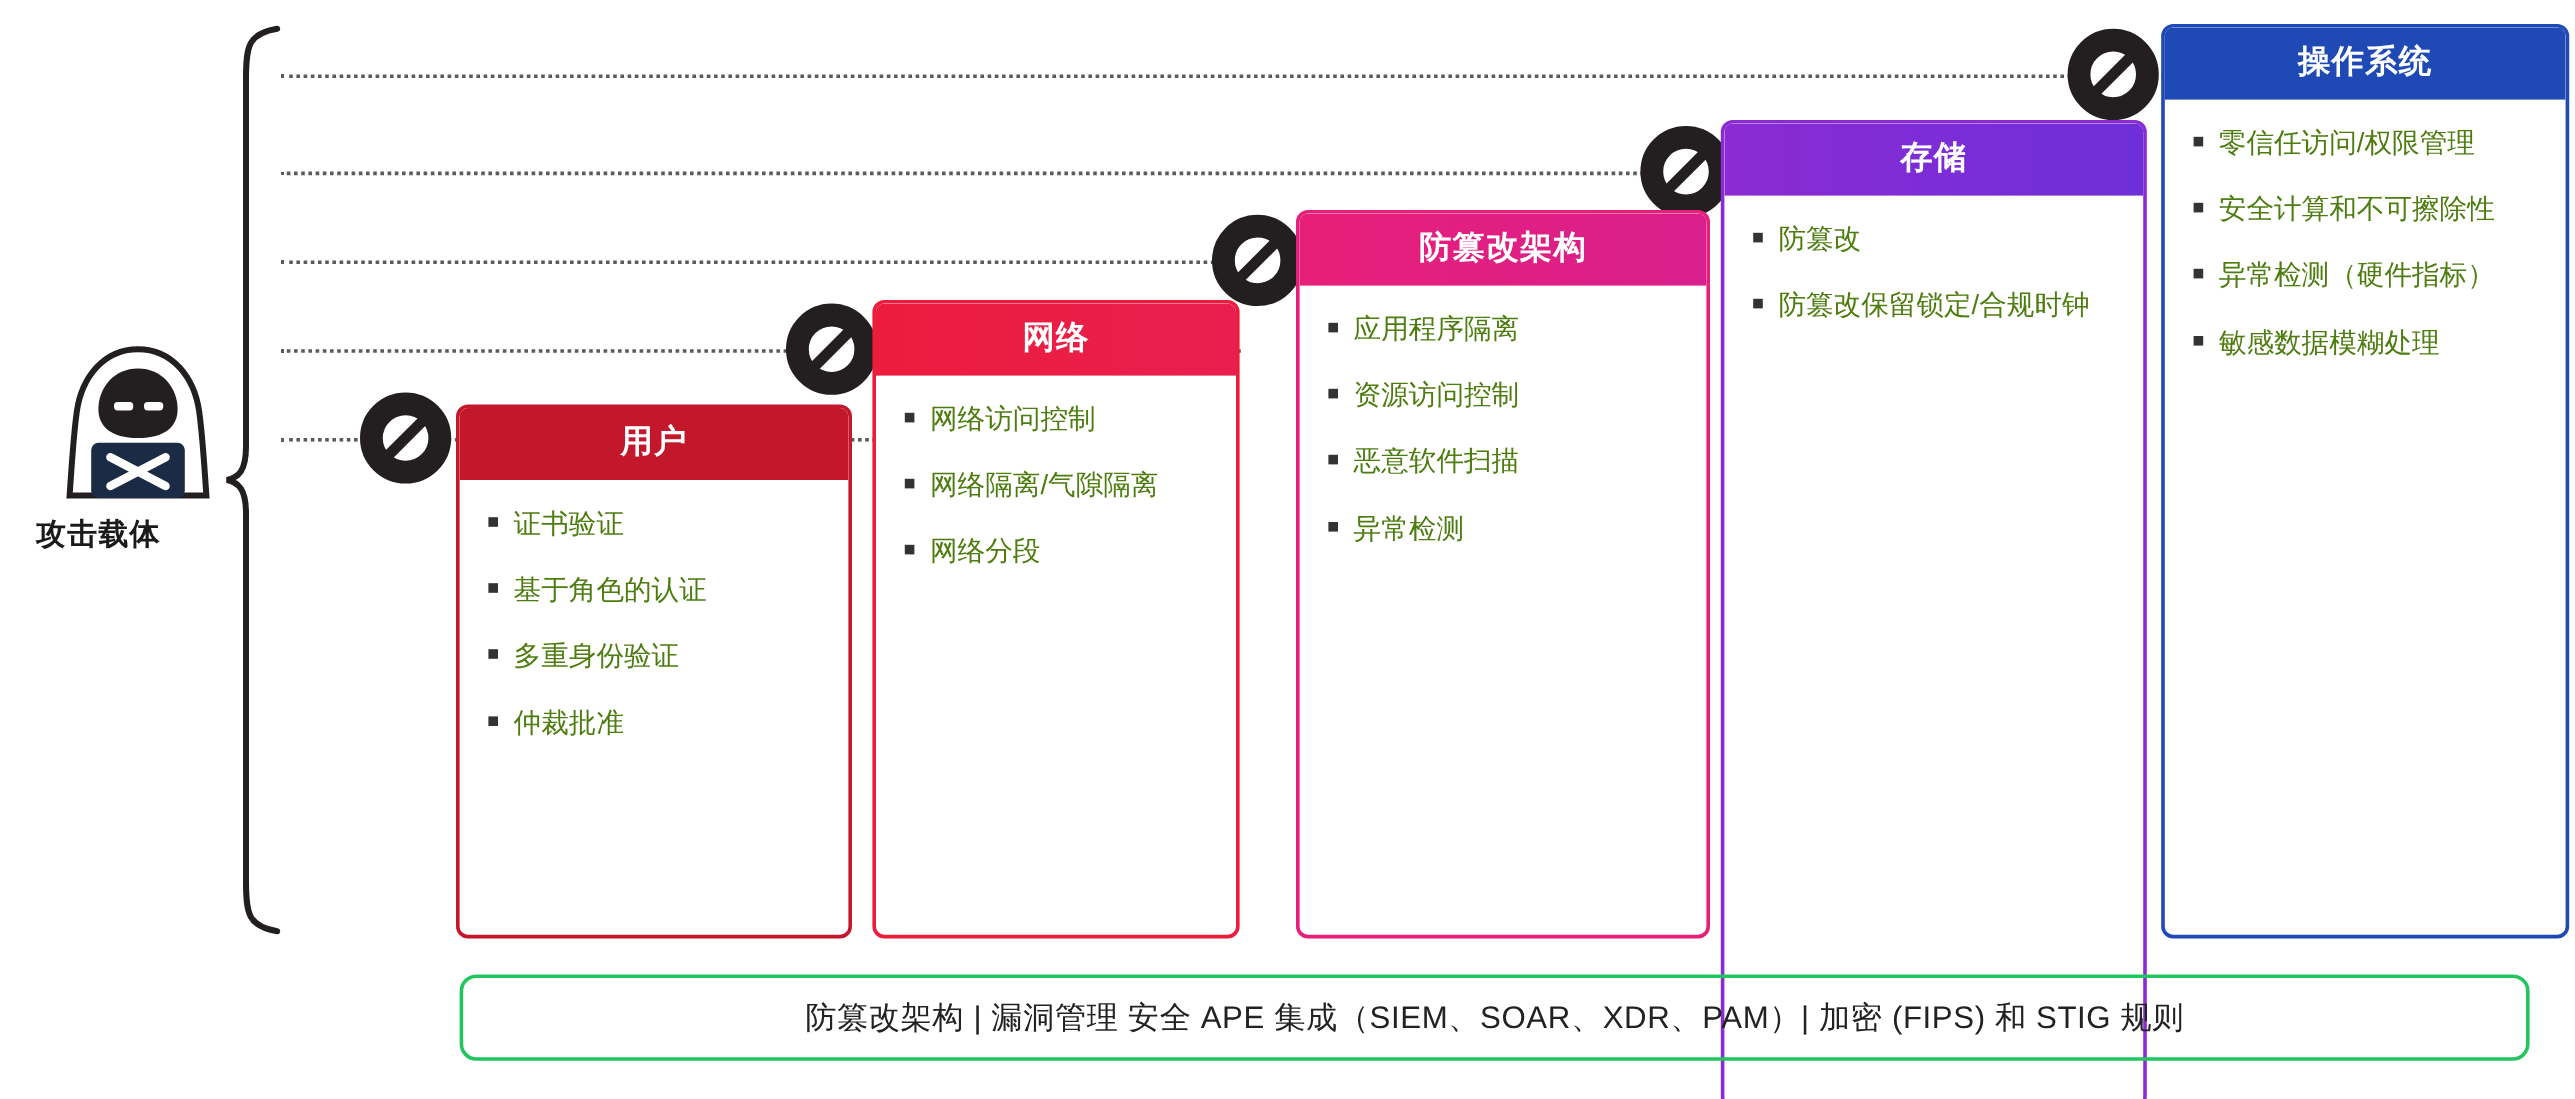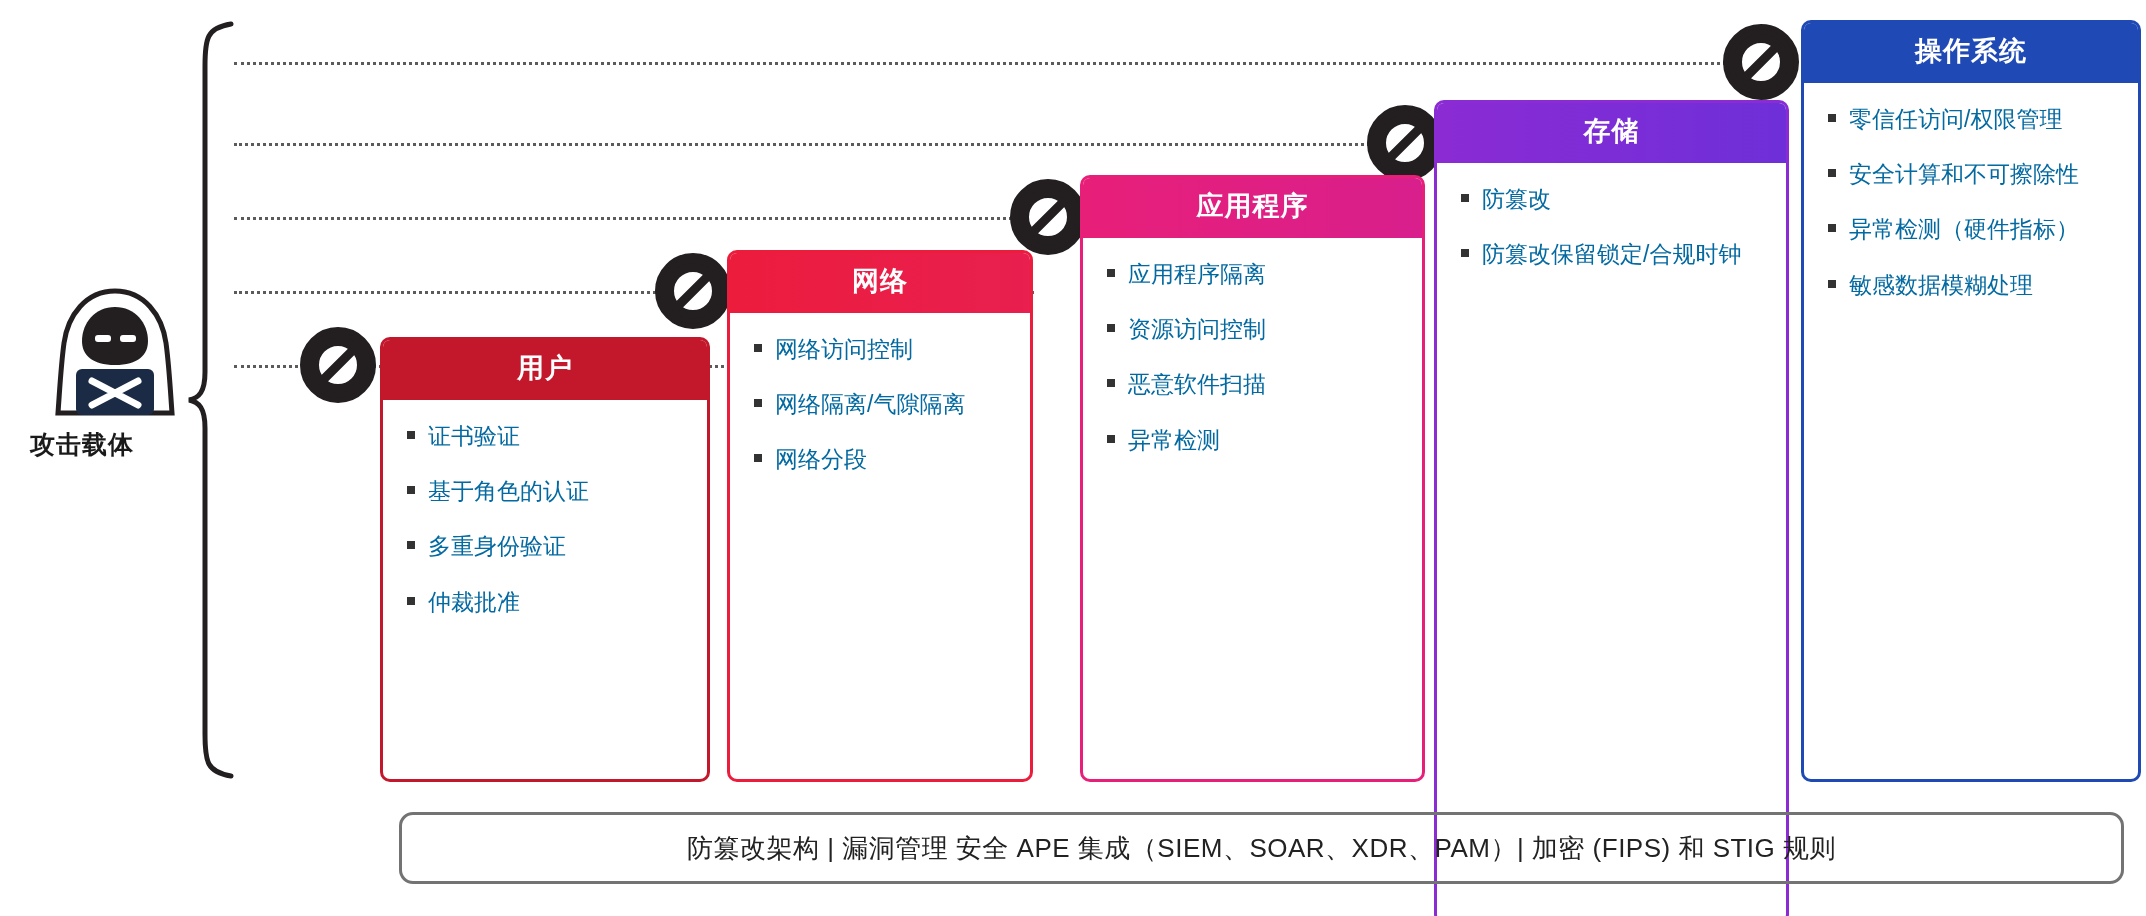--- a/index.html
+++ b/index.html
@@ -104,21 +104,21 @@
     padding: 14px 0 16px 0;
     line-height: 1.1;
   }
   .card-body {
     padding: 20px 22px 10px 24px;
   }
   .bullet-item {
     display: flex;
     align-items: flex-start;
     font-size: 23px;
-    color: #0369a1;
+    color: #4d7c0f;
     line-height: 1.45;
     margin-bottom: 22px;
   }
   .bullet-item .sq {
     flex: 0 0 auto;
     width: 8px;
     height: 8px;
     margin-top: 11px;
     margin-right: 13px;
   }
@@ -126,27 +126,26 @@
     flex: 1 1 auto;
   }
 
   
   #footer {
     position: absolute;
     left: 383px;
     top: 812px;
     width: 1725px;
     height: 72px;
-    border: 3px solid #737373;
+    border: 3px solid #22c55e;
     border-radius: 14px;
     box-sizing: border-box;
     display: flex;
     align-items: center;
     justify-content: center;
-    margin-left: 16px;
   }
   #footer-text {
     font-size: 26px;
     color: #222222;
     letter-spacing: 0.5px;
   }
 </style>
 </head>
 <body>
 
@@ -234,21 +233,21 @@
         <span class="txt">防篡改</span>
       </div>
       <div class="bullet-item">
         <span class="sq" style="background:#333333;"></span>
         <span class="txt">防篡改保留锁定/合规时钟</span>
       </div>
     </div>
   </div>
 
   <div class="card" style="left:1080px; top:175px; width:345px; height:607px; border-color:#e81f79;">
-    <div class="card-header" style="background:linear-gradient(90deg,#e81f79 0%,#d81f8c 100%);">应用程序</div>
+    <div class="card-header" style="background:linear-gradient(90deg,#e81f79 0%,#d81f8c 100%);">防篡改架构</div>
     <div class="card-body">
       <div class="bullet-item">
         <span class="sq" style="background:#333333;"></span>
         <span class="txt">应用程序隔离</span>
       </div>
       <div class="bullet-item">
         <span class="sq" style="background:#333333;"></span>
         <span class="txt">资源访问控制</span>
       </div>
       <div class="bullet-item">

